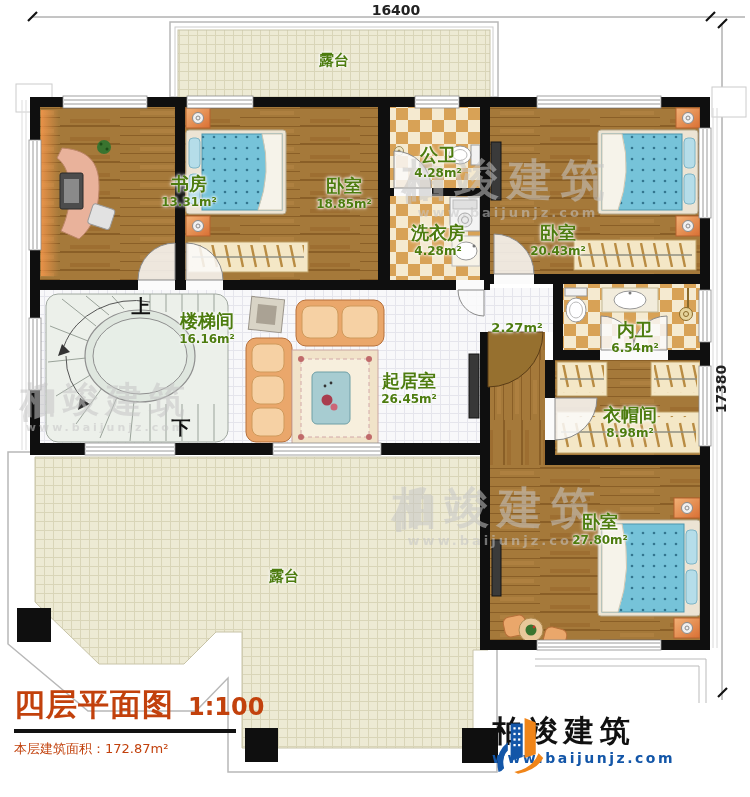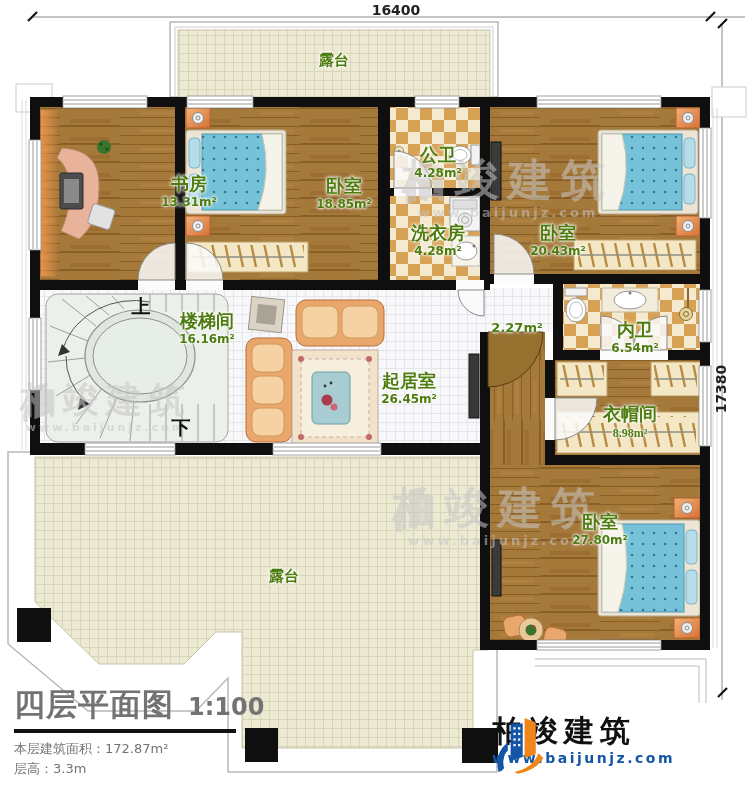--- a/index.html
+++ b/index.html
@@ -15,21 +15,21 @@
   .updown{position:absolute;transform:translate(-50%,-50%);font-size:19px;font-weight:bold;color:#111;z-index:6;}
   .dim{position:absolute;font-size:14px;font-weight:bold;color:#222;z-index:6;}
   .dim.top{left:396px;top:2px;transform:translateX(-50%);}
   .dim.right{left:721px;top:389px;transform:translate(-50%,-50%) rotate(-90deg);}
   .wm{position:absolute;display:flex;align-items:center;gap:7px;opacity:.55;z-index:5;pointer-events:none;color:#c6c6c6;}
   .wm-col{display:flex;flex-direction:column;align-items:center;}
   .wm-big{font-size:44px;font-weight:900;letter-spacing:9px;line-height:1;color:#c6c6c6;}
   .wm-url{font-size:13px;font-weight:bold;letter-spacing:3px;color:#c6c6c6;margin-top:3px;}
   .wm.small .wm-big{font-size:36px;letter-spacing:7px;}
   .wm.small .wm-url{font-size:11px;}
-  .titleblock{position:absolute;left:14px;top:684px;z-index:7;color:#737373;}
+  .titleblock{position:absolute;left:14px;top:684px;z-index:7;color:#c2410c;}
   .tb-row{display:flex;align-items:baseline;gap:14px;}
   .tb-title{font-size:31px;font-weight:bold;letter-spacing:1px;}
   .tb-scale{font-size:24px;font-weight:bold;text-align:right;}
   .tb-rule{width:222px;height:4px;background:#111;margin:3px 0 6px;}
   .tb-meta{font-size:13px;font-weight:normal;line-height:1.5;}
   .logo{position:absolute;left:492px;top:714px;display:flex;align-items:center;gap:9px;z-index:7;}
   .logo-col{display:flex;flex-direction:column;}
   .logo-name{font-size:30px;font-weight:900;letter-spacing:6px;color:#101010;line-height:1.1;}
   .logo-url{font-size:14px;font-weight:bold;letter-spacing:2.5px;color:#1356a8;margin-top:3px;}
 </style>
@@ -470,38 +470,37 @@
 <div class="updown" style="left:181px;top:428px;">下</div>
 <div class="lbl single" style="left:517px;top:304px;font-size:13px;margin-top:24px;">2.27m²</div>
 <div class="lbl" style="left:409px;top:388px;text-align:center;">
   <span class="rname">起居室</span>
   <span class="rarea">26.45m²</span>
     </div>
 <div class="lbl" style="left:635px;top:337px;">
   <span class="rname">内卫</span>
   <span class="rarea">6.54m²</span>
     </div>
-<div class="lbl" style="left:630px;top:422px;font-family:Liberation Serif, serif;">
+<div class="lbl" style="left:630px;top:422px;">
   <span class="rname">衣帽间</span>
   <span class="rarea">8.98m²</span>
     </div>
 <div class="lbl" style="left:600px;top:529px;">
   <span class="rname">卧室</span>
   <span class="rarea">27.80m²</span>
     </div>
 <div class="lbl single" style="left:284px;top:576px;">露台</div>
 
 <div class="titleblock">
   <div class="tb-row">
     <span class="tb-title">四层平面图</span>
     <span class="tb-scale">1:100</span>
   </div>
   <div class="tb-rule"></div>
   <div class="tb-meta">本层建筑面积：172.87m²</div>
-  <div class="tb-meta">层高：3.3m</div>
 </div>
 
 <div class="logo">
   <svg width="54" height="60" viewBox="0 0 58 64">
     <path d="M20 10h13v36l-13 4Z" fill="#1356a8"></path>
     <g fill="#fff">
           <rect x="23" y="14" width="2.4" height="2.4"></rect>
           <rect x="28" y="14" width="2.4" height="2.4"></rect>
     <rect x="23" y="20" width="2.4" height="2.4"></rect>
           <rect x="28" y="20" width="2.4" height="2.4"></rect>

